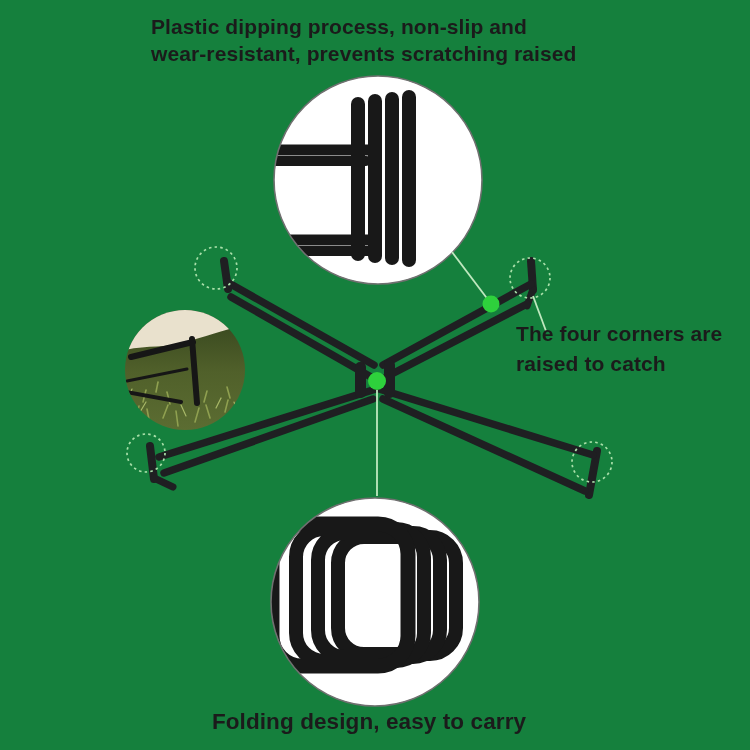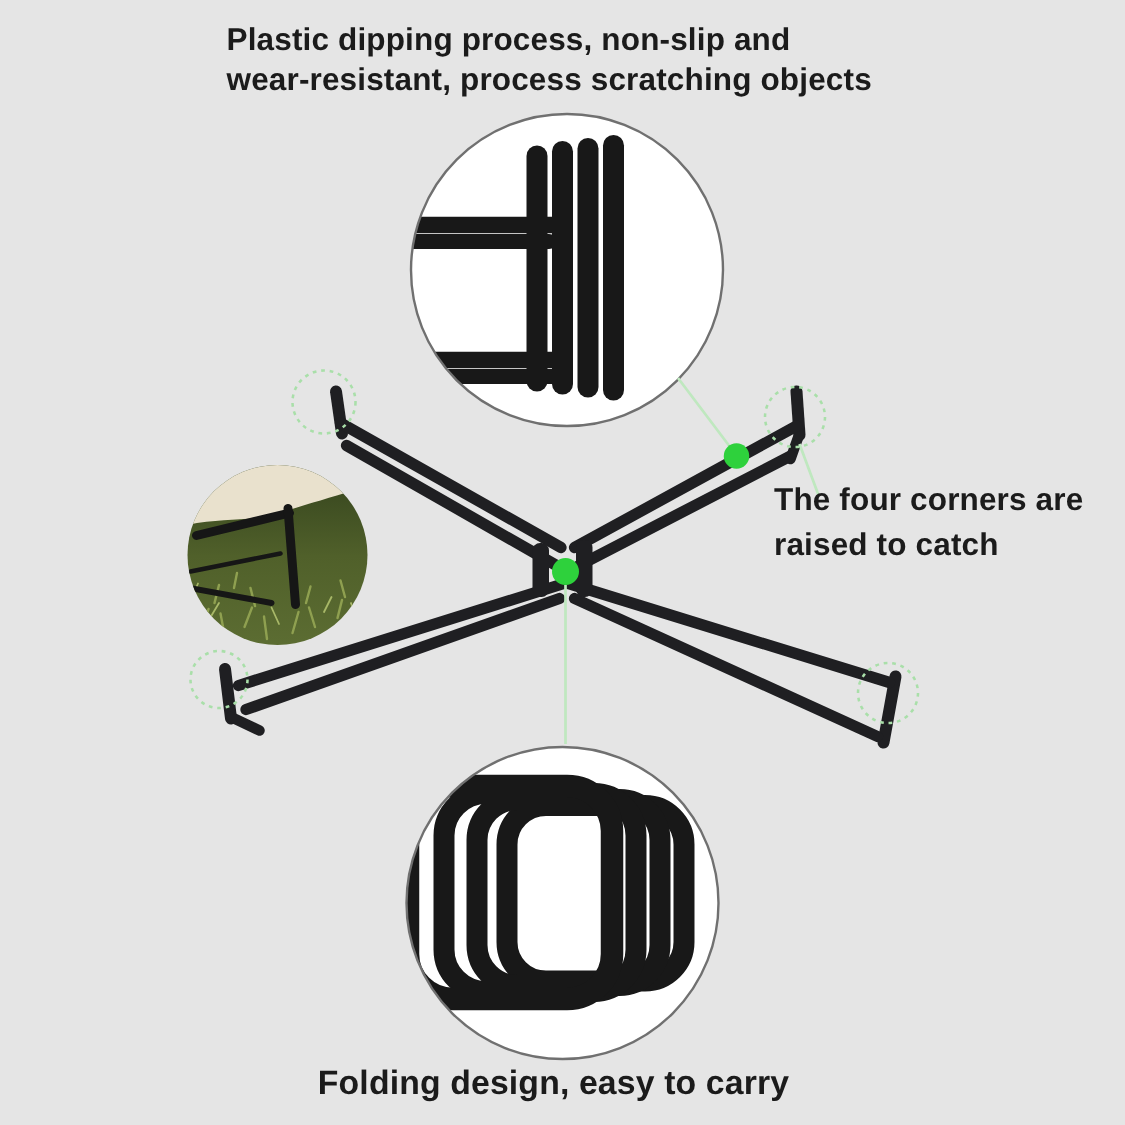--- a/index.html
+++ b/index.html
@@ -1,20 +1,20 @@
 <!DOCTYPE html>
 <html><head>
 <meta charset="utf-8">
 <style>
   html, body { margin: 0; padding: 0; background: #ffffff; }
   .stage {
     position: relative;
     width: 750px;
     height: 750px;
-    background: #e5e5e5;
+    background: #15803d;
     overflow: hidden;
     font-family: "Liberation Sans", sans-serif;
   }
   .stage svg.art {
     position: absolute;
     left: 0; top: 0;
   }
   .callout {
     position: absolute;
     color: #1b1b1b;
@@ -167,21 +167,21 @@
       <path d="M377 390 L377 496"></path>
     </g>
     <g fill="#2ed13c">
       <circle cx="491" cy="304" r="8.5"></circle>
       <circle cx="377" cy="381" r="9"></circle>
     </g>
   </svg>
 
   <div class="callout callout-top">
     <div>Plastic dipping process, non-slip and</div>
-    <div>wear-resistant, process scratching objects</div>
+    <div>wear-resistant, prevents scratching raised</div>
   </div>
 
   <div class="callout callout-right">
     <div>The four corners are</div>
     <div>raised to catch</div>
   </div>
 
   <div class="callout callout-bottom">
     <span>Folding design, easy to carry</span>
   </div>

